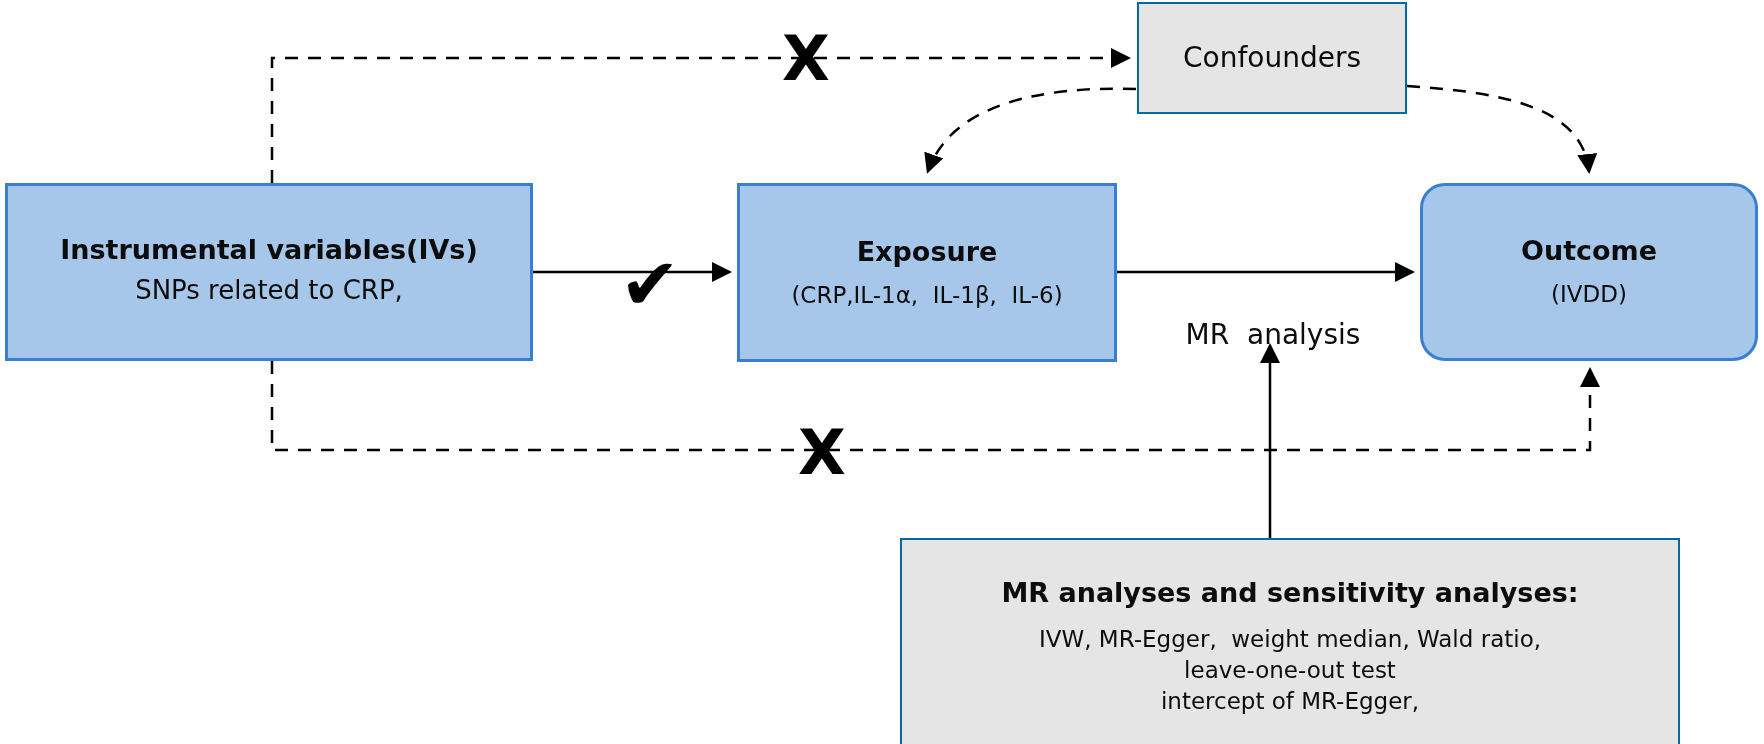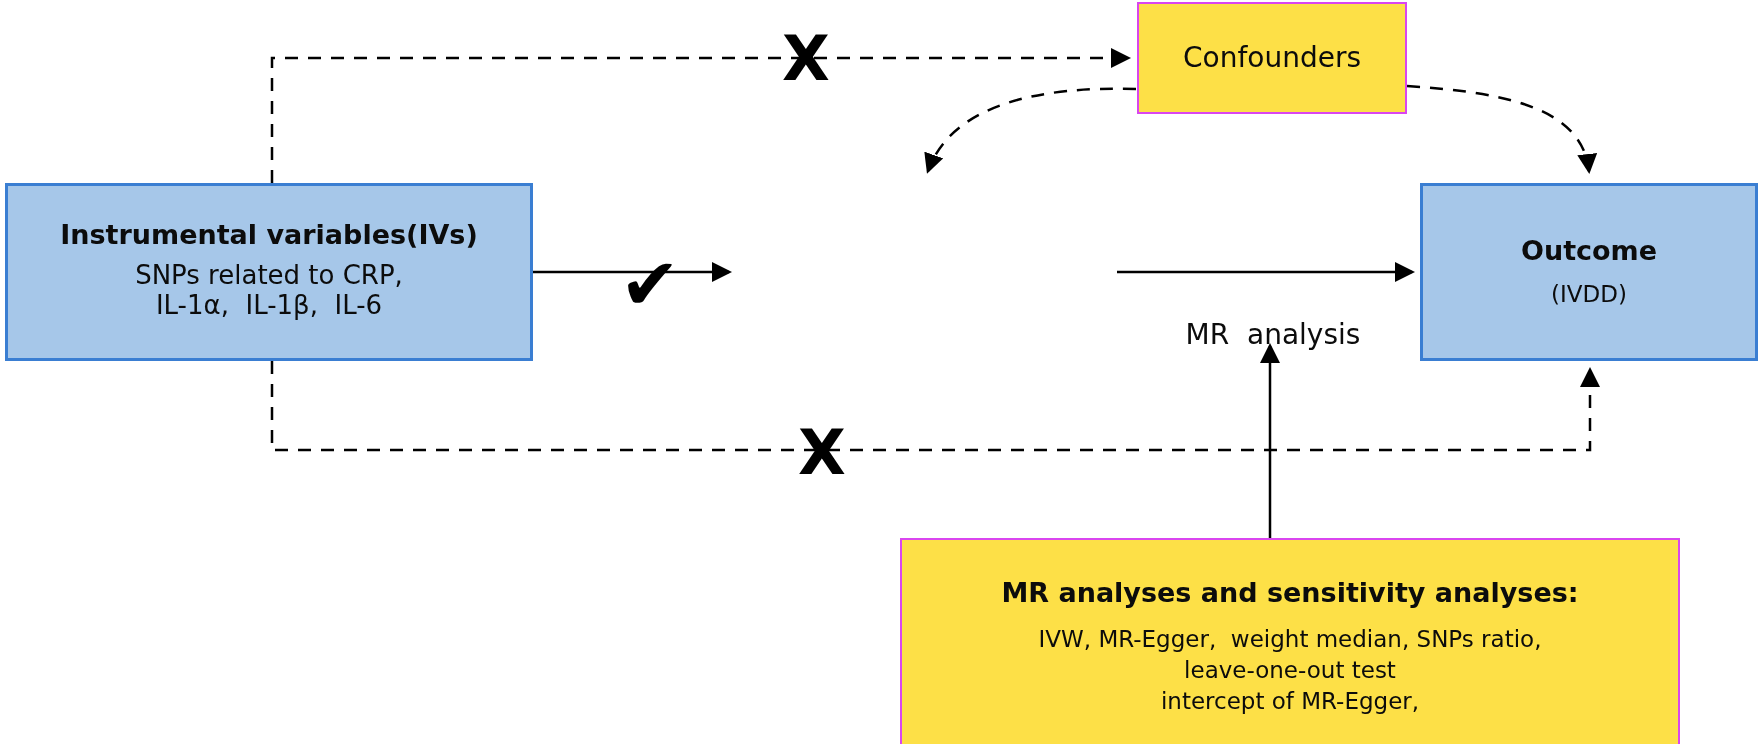--- a/index.html
+++ b/index.html
@@ -29,22 +29,22 @@
     flex-direction: column;
     align-items: center;
     justify-content: center;
     text-align: center;
   }
   .node--blue {
     background: #a6c7e9;
     border: 3px solid #3a7ed2;
   }
   .node--panel {
-    background: #fde047;
-    border: 2px solid #d946ef;
+    background: #e5e5e5;
+    border: 2px solid #0369a1;
   }
   .node__title {
     font-weight: bold;
     font-size: 27px;
     line-height: 34px;
     white-space: pre-wrap;
   }
   .node__line {
     font-size: 26px;
     line-height: 30px;
@@ -52,21 +52,21 @@
   }
   .node__subtitle {
     font-size: 23px;
     line-height: 32px;
     white-space: pre-wrap;
     margin-top: 10px;
   }
   #ivs-box { left: 5px; top: 183px; width: 528px; height: 178px; padding-bottom: 6px; }
   #ivs-box .node__title { margin-bottom: 8px; }
   #exposure-box { left: 737px; top: 183px; width: 380px; height: 179px; }
-  #outcome-box { left: 1420px; top: 183px; width: 338px; height: 178px; }
+  #outcome-box { left: 1420px; top: 183px; width: 338px; height: 178px; border-radius: 25px; }
   #confounders-box { left: 1137px; top: 2px; width: 270px; height: 112px; }
   #confounders-box .node__title { font-weight: normal; font-size: 28px; }
   #mr-box { left: 900px; top: 538px; width: 780px; height: 216px; }
   #mr-box .node__title { margin-bottom: 14px; }
   #mr-box .node__line { font-size: 23px; line-height: 31px; }
   #mr-analysis-label {
     position: absolute;
     left: 1273px;
     top: 284px;
     transform: translateX(-50%);
@@ -110,35 +110,38 @@
     <text x="650" y="284" font-size="72" text-anchor="middle" dominant-baseline="central" class="mark">✔</text>
 
     <text x="806" y="58" font-size="62" text-anchor="middle" dominant-baseline="central" class="mark">X</text>
 
     <text x="822" y="452" font-size="62" text-anchor="middle" dominant-baseline="central" class="mark">X</text>
   </svg>
 
   <div id="ivs-box" class="node node--blue">
     <div class="node__title">Instrumental variables(IVs)</div>
     <div class="node__line">SNPs related to CRP,</div>
-    <div class="node__line">IL-1α,  IL-1β,  IL-6</div>
   </div>
 
+  <div id="exposure-box" class="node node--blue">
+    <div class="node__title">Exposure</div>
+    <div class="node__subtitle">(CRP,IL-1α,  IL-1β,  IL-6)</div>
+  </div>
 
   <div id="outcome-box" class="node node--blue">
     <div class="node__title">Outcome</div>
     <div class="node__subtitle">(IVDD)</div>
   </div>
 
   <div id="confounders-box" class="node node--panel">
     <div class="node__title">Confounders</div>
   </div>
 
   <div id="mr-box" class="node node--panel">
     <div class="node__title">MR analyses and sensitivity analyses:</div>
-    <div class="node__line">IVW, MR-Egger,  weight median, SNPs ratio,</div>
+    <div class="node__line">IVW, MR-Egger,  weight median, Wald ratio,</div>
     <div class="node__line">leave-one-out test</div>
     <div class="node__line">intercept of MR-Egger,</div>
   </div>
 
   <div id="mr-analysis-label">MR  analysis</div>
 
 </div>
 
 </body></html>

